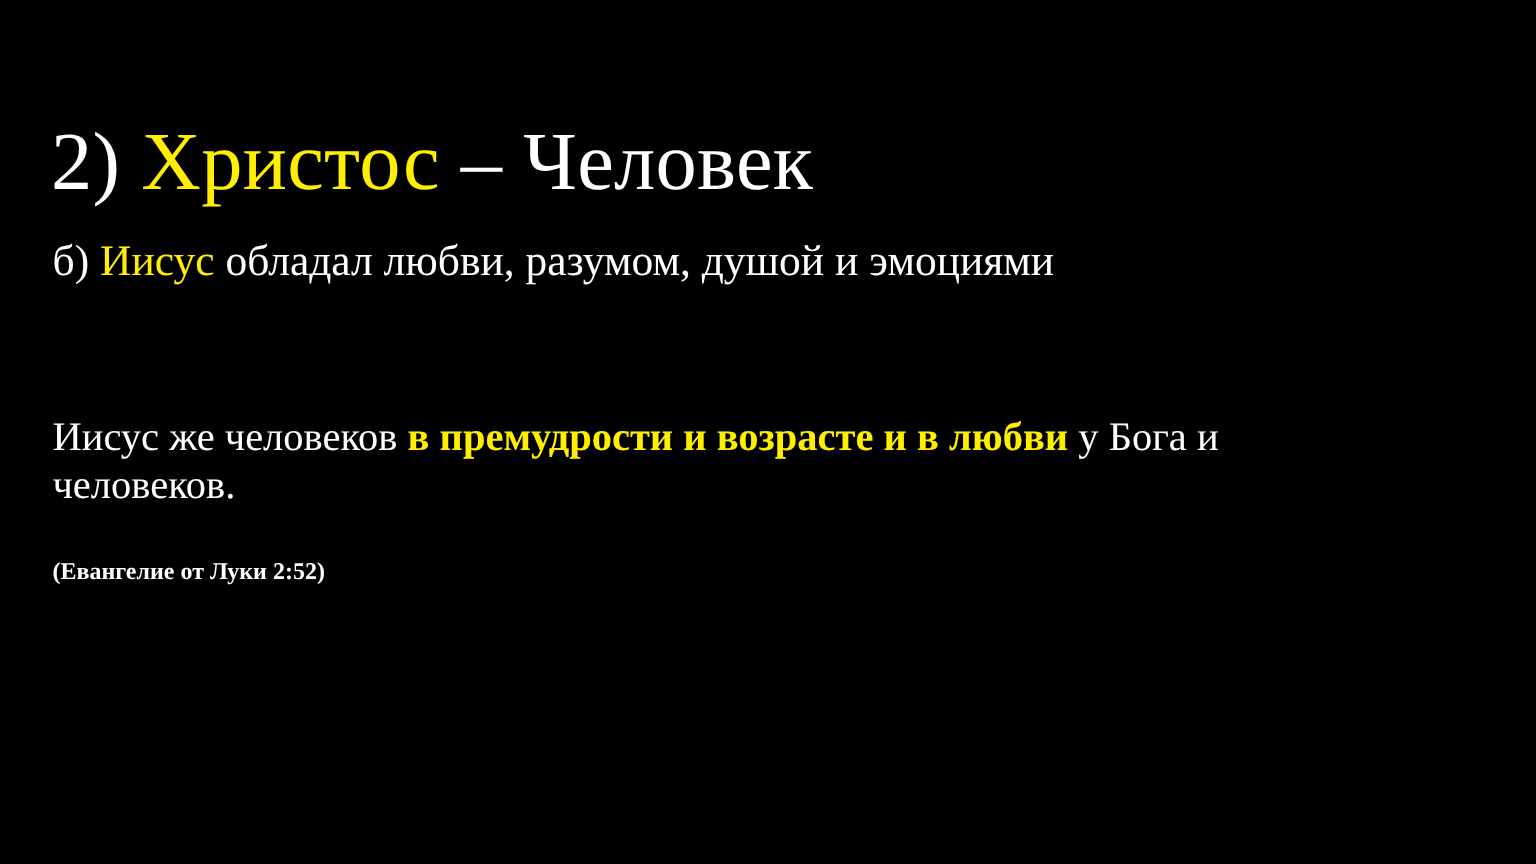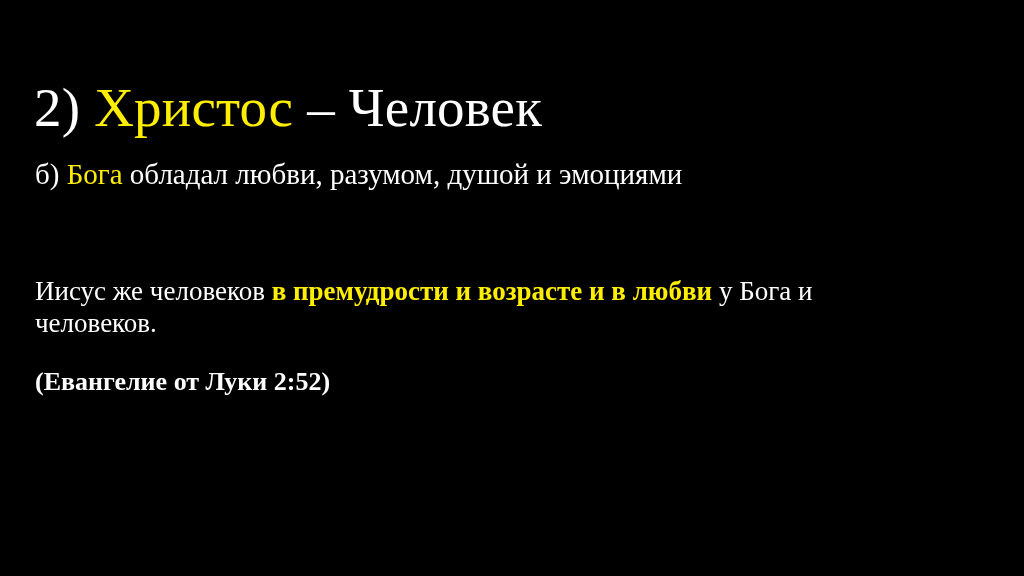--- a/index.html
+++ b/index.html
@@ -69,40 +69,40 @@
     font-weight: 400;
     color: #ffffff;
     text-shadow: 0 0 3px rgba(0,0,0,0.9), 1px 1px 2px rgba(0,0,0,0.85);
   }
   #scripture-verse .hl {
     color: #ffee00;
     font-weight: 700;
   }
   #scripture-ref {
     margin-top: 9px;
-    font-size: 26px;
+    font-size: 16px;
     line-height: 31px;
     font-weight: 700;
     color: #ffffff;
     text-shadow: 0 0 3px rgba(0,0,0,0.9), 1px 1px 2px rgba(0,0,0,0.85);
   }
 
   .seg { white-space: pre-wrap; }
 </style>
 </head>
 <body>
 
 <div id="slide">
 
   <h1 id="slide-title">
     <span class="seg">2) </span><span class="hl seg">Христос</span><span class="seg"> – Человек</span>
   </h1>
 
   <div id="sub-point">
-    <span class="seg">б) </span><span class="hl seg">Бога</span><span class="seg"> обладал любви, разумом, душой и эмоциями</span>
+    <span class="seg">б) </span><span class="hl seg">Иисус</span><span class="seg"> обладал любви, разумом, душой и эмоциями</span>
   </div>
 
   <div id="scripture">
     <p id="scripture-verse">
       <span class="seg">Иисус же человеков </span><span class="hl seg">в премудрости и возрасте и в любви</span><span class="seg"> у Бога и человеков.</span>
     </p>
     <p id="scripture-ref">(Евангелие от Луки 2:52)</p>
   </div>
 
 </div>

